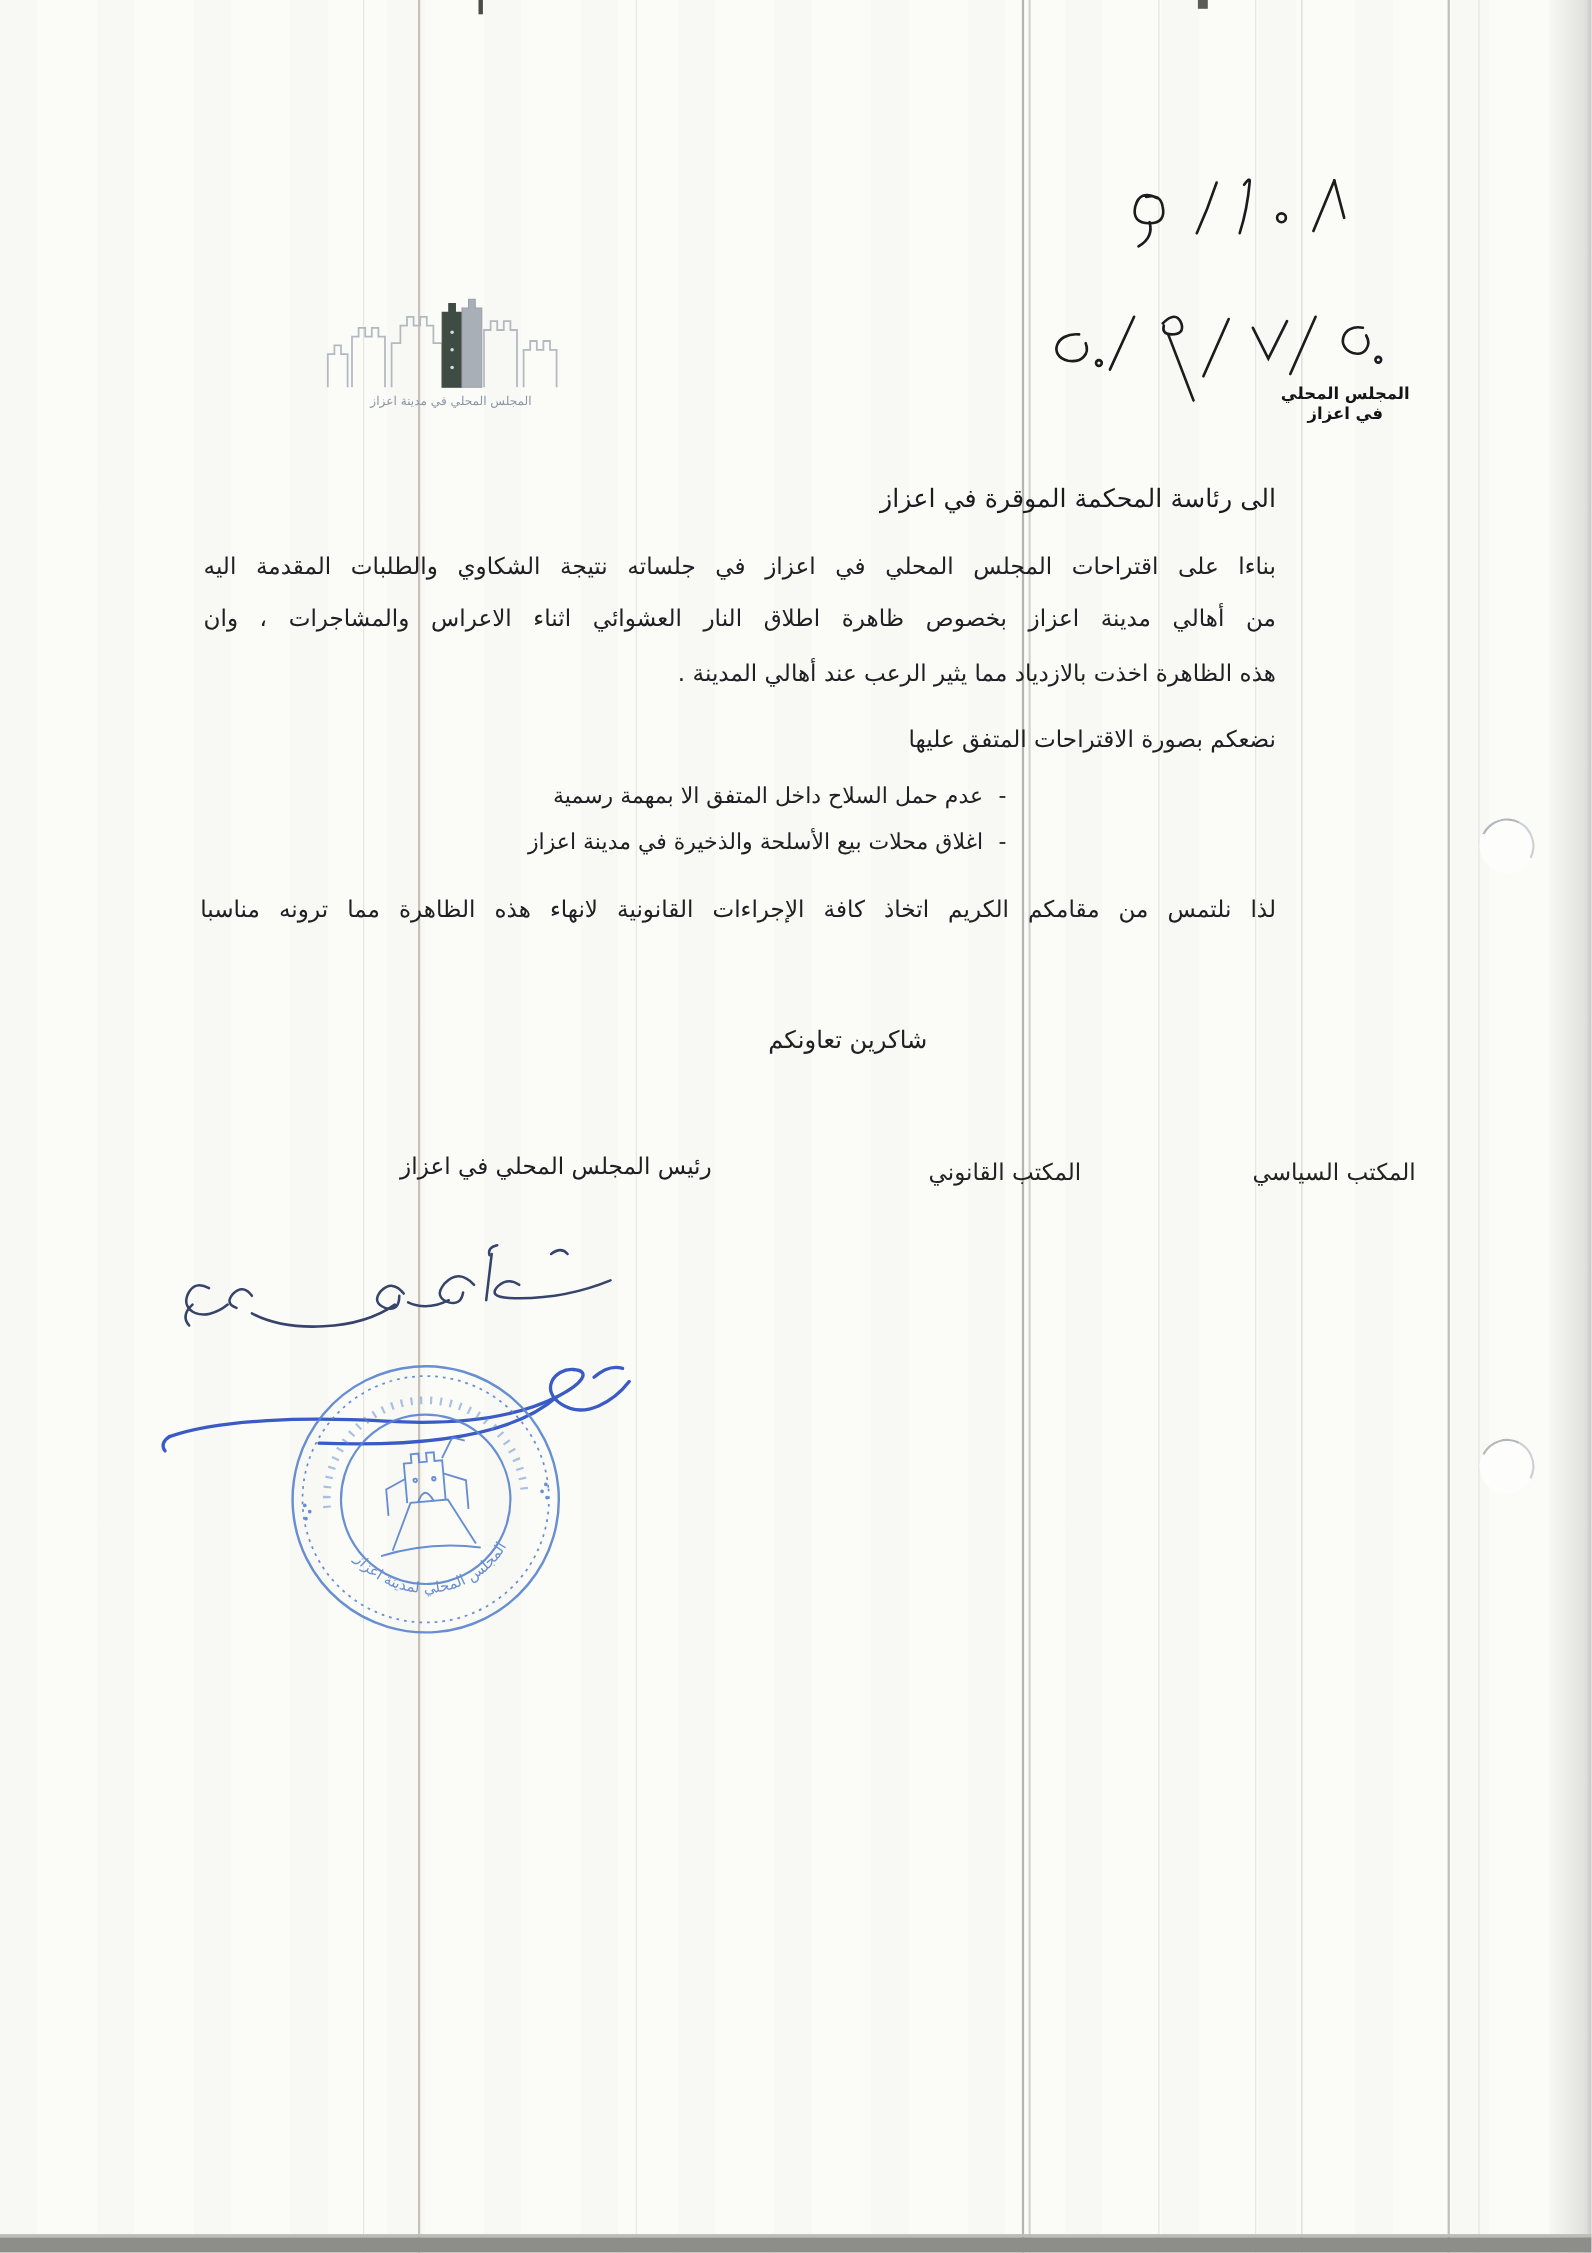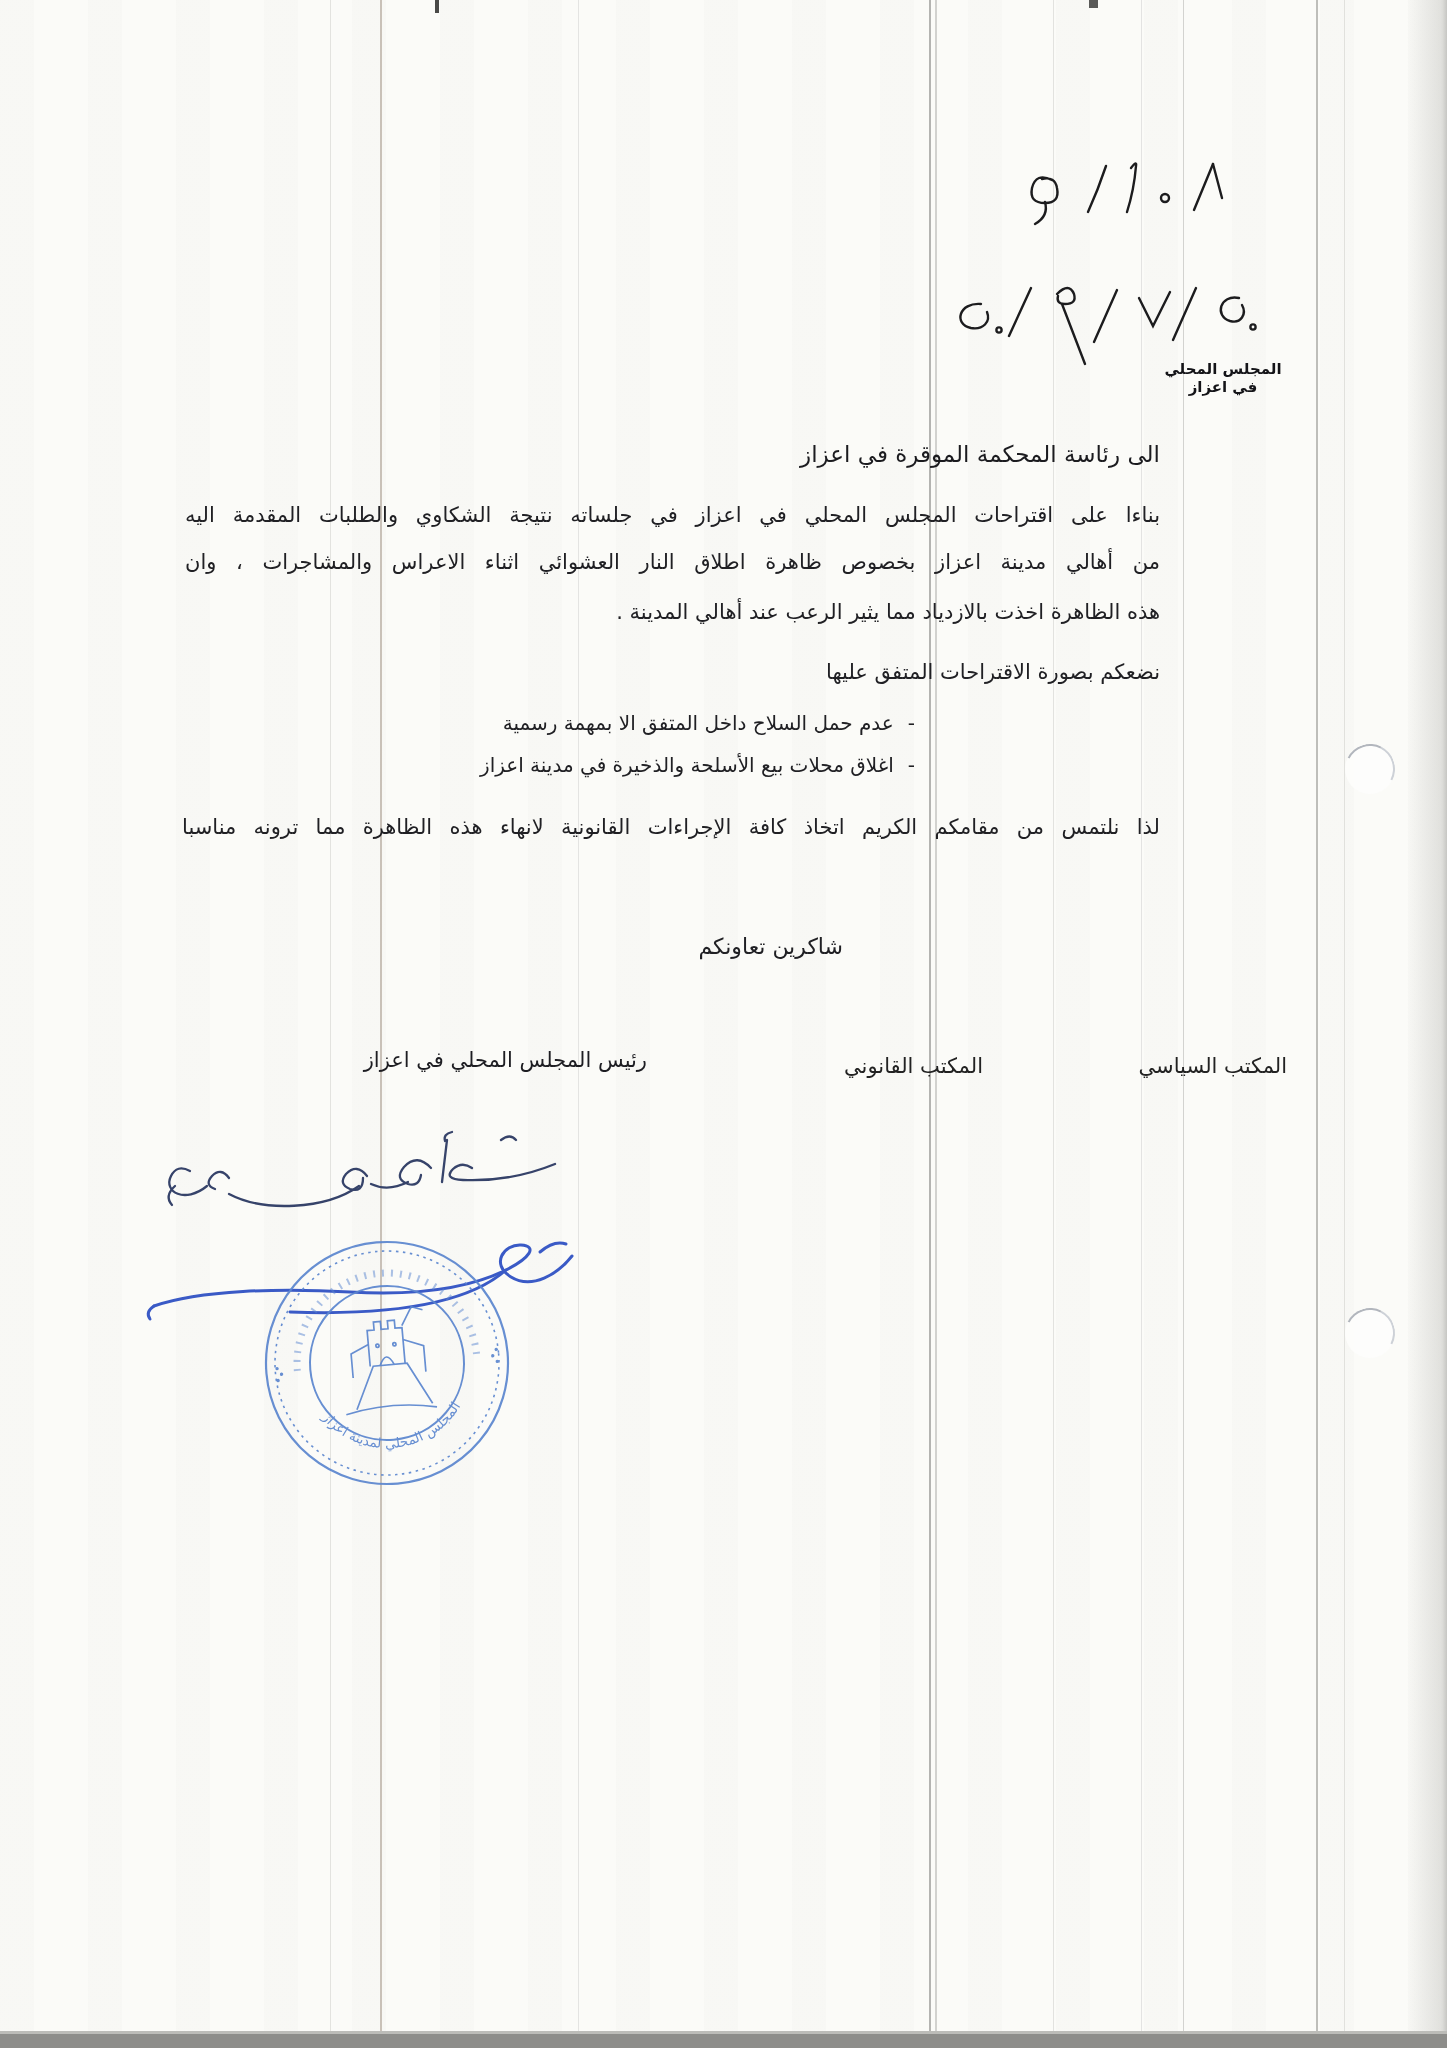--- a/index.html
+++ b/index.html
@@ -75,22 +75,39 @@
       <path d="M112,44 q12,-12 17,0 q3,10 -9,10 q-9,0 -7,-8"></path>
       <path d="M117,54 L140,114"></path>
       <path d="M172,40 L149,92"></path>
       <path d="M194,48 L208,76 L225,42"></path>
       <path d="M251,38 L228,90"></path>
       <path d="M294,48 C275,44 269,66 285,71 C296,74 302,64 297,55"></path>
       <circle cx="308" cy="77" r="2.6"></circle>
     </g>
   </svg>
 
-  <div class="abs ar dept" style="left:1150px;top:360px;width:146px;text-align:center;">المجلس المحلي في اعزاز</div>
+  <div class="abs ar dept" style="left:1150px;top:349px;width:146px;text-align:center;">المجلس المحلي في اعزاز</div>
 
+  <div class="abs" style="left:290px;top:256px;width:240px;">
+    <svg width="240" height="118" viewBox="0 0 240 118">
+      <g stroke="#b4b8c0" stroke-width="1.6" fill="none" stroke-linejoin="miter">
+        <path d="M8,96 L8,66 L14,66 L14,58 L20,58 L20,66 L26,66 L26,96"></path>
+        <path d="M30,96 L30,50 L36,50 L36,42 L42,42 L42,50 L48,50 L48,42 L54,42 L54,50 L60,50 L60,96"></path>
+        <path d="M66,96 L66,56 L74,56 L74,40 L80,40 L80,32 L86,32 L86,40 L92,40 L92,32 L98,32 L98,40 L104,40 L104,56 L112,56 L112,96"></path>
+        <path d="M150,96 L150,44 L156,44 L156,36 L162,36 L162,44 L168,44 L168,36 L174,36 L174,44 L180,44 L180,96"></path>
+        <path d="M186,96 L186,62 L192,62 L192,54 L198,54 L198,62 L204,62 L204,54 L210,54 L210,62 L216,62 L216,96"></path>
+      </g>
+      <path d="M112,96 L112,28 L118,28 L118,20 L124,20 L124,28 L130,28 L130,96 Z" fill="#3f4c44" stroke="#3f4c44"></path>
+      <path d="M130,96 L130,24 L136,24 L136,16 L142,16 L142,24 L148,24 L148,96 Z" fill="#a9afb7" stroke="#9aa0a8"></path>
+      <circle cx="121" cy="46" r="1.6" fill="#d8dade"></circle>
+      <circle cx="121" cy="62" r="1.6" fill="#d8dade"></circle>
+      <circle cx="121" cy="78" r="1.6" fill="#d8dade"></circle>
+      <text x="120" y="112" text-anchor="middle" font-size="11" fill="#8b94a6" direction="rtl">المجلس المحلي في مدينة اعزاز</text>
+    </svg>
+  </div>
 
   <div class="abs ar heading" style="right:287px;top:441px;">الى رئاسة المحكمة الموقرة في اعزاز</div>
 
   <div class="abs ar bodytxt jline" style="right:287px;top:500px;width:975px;">بناءا على اقتراحات المجلس المحلي في اعزاز في جلساته نتيجة الشكاوي والطلبات المقدمة اليه</div>
   <div class="abs ar bodytxt jline" style="right:287px;top:547px;width:975px;">من أهالي مدينة اعزاز بخصوص ظاهرة اطلاق النار العشوائي اثناء الاعراس والمشاجرات ، وان</div>
   <div class="abs ar bodytxt" style="right:287px;top:597px;width:975px;">هذه الظاهرة اخذت بالازدياد مما يثير الرعب عند أهالي المدينة .</div>
 
   <div class="abs ar bodytxt" style="right:287px;top:657px;">نضعكم بصورة الاقتراحات المتفق عليها</div>
 
   <div class="abs bullet-row" style="right:532px;top:711px;">

